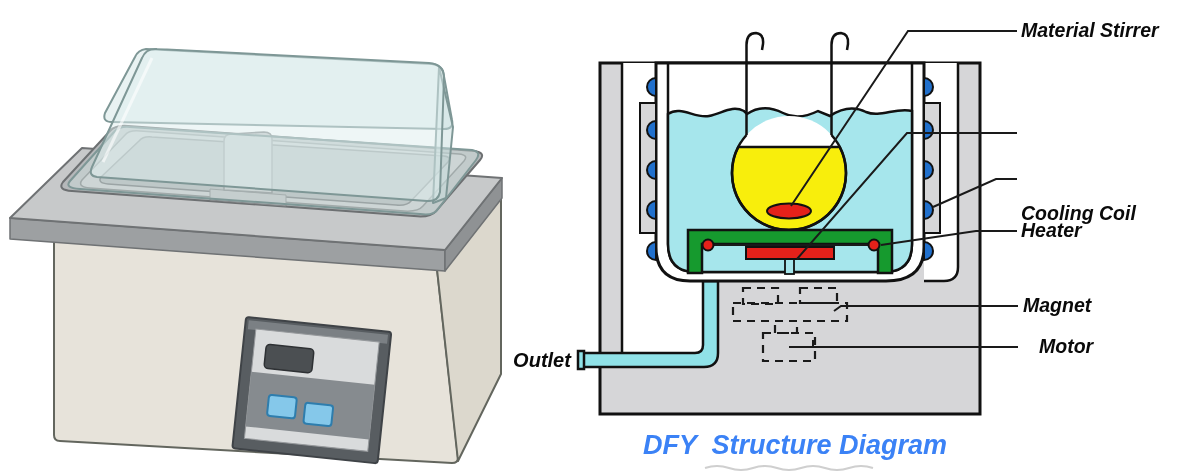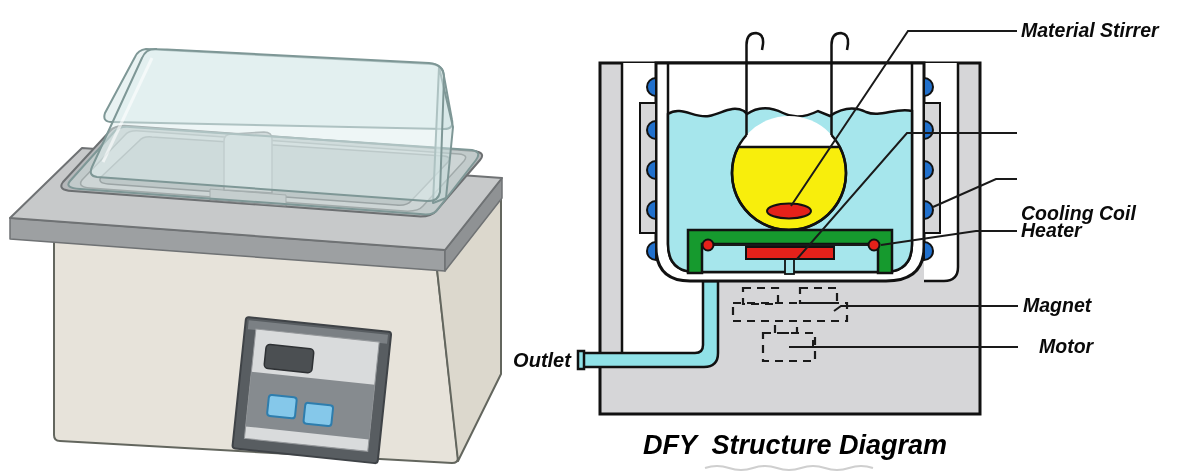--- a/index.html
+++ b/index.html
@@ -48,21 +48,21 @@
   .lbl{position:absolute;font-style:italic;font-weight:700;font-size:19.5px;
        color:#0a0a0a;white-space:nowrap;line-height:1;}
   .lbl-material{left:1021px;top:21px;}
   .lbl-stirrer{left:1021px;top:123px;}
   .lbl-cooling{left:1021px;top:169px;margin-top:35px;}
   .lbl-heater{left:1021px;top:221px;}
   .lbl-magnet{left:1023px;top:296px;}
   .lbl-motor{left:1023px;top:337px;margin-left:16px;}
   .lbl-outlet{left:505px;top:350px;width:74px;text-align:center;font-size:20px;}
   .dfy-title{position:absolute;left:600px;top:430px;width:390px;text-align:center;
-       font-style:italic;font-weight:700;font-size:27px;color:#000000;
+       font-style:italic;font-weight:700;font-size:27px;color:#3b82f6;
        white-space:pre;line-height:1.15;}
 </style>
 </head>
 <body>
 
 <div class="stage">
 
   <svg width="1180" height="475" viewBox="0 0 1180 475">
 
     <g>

